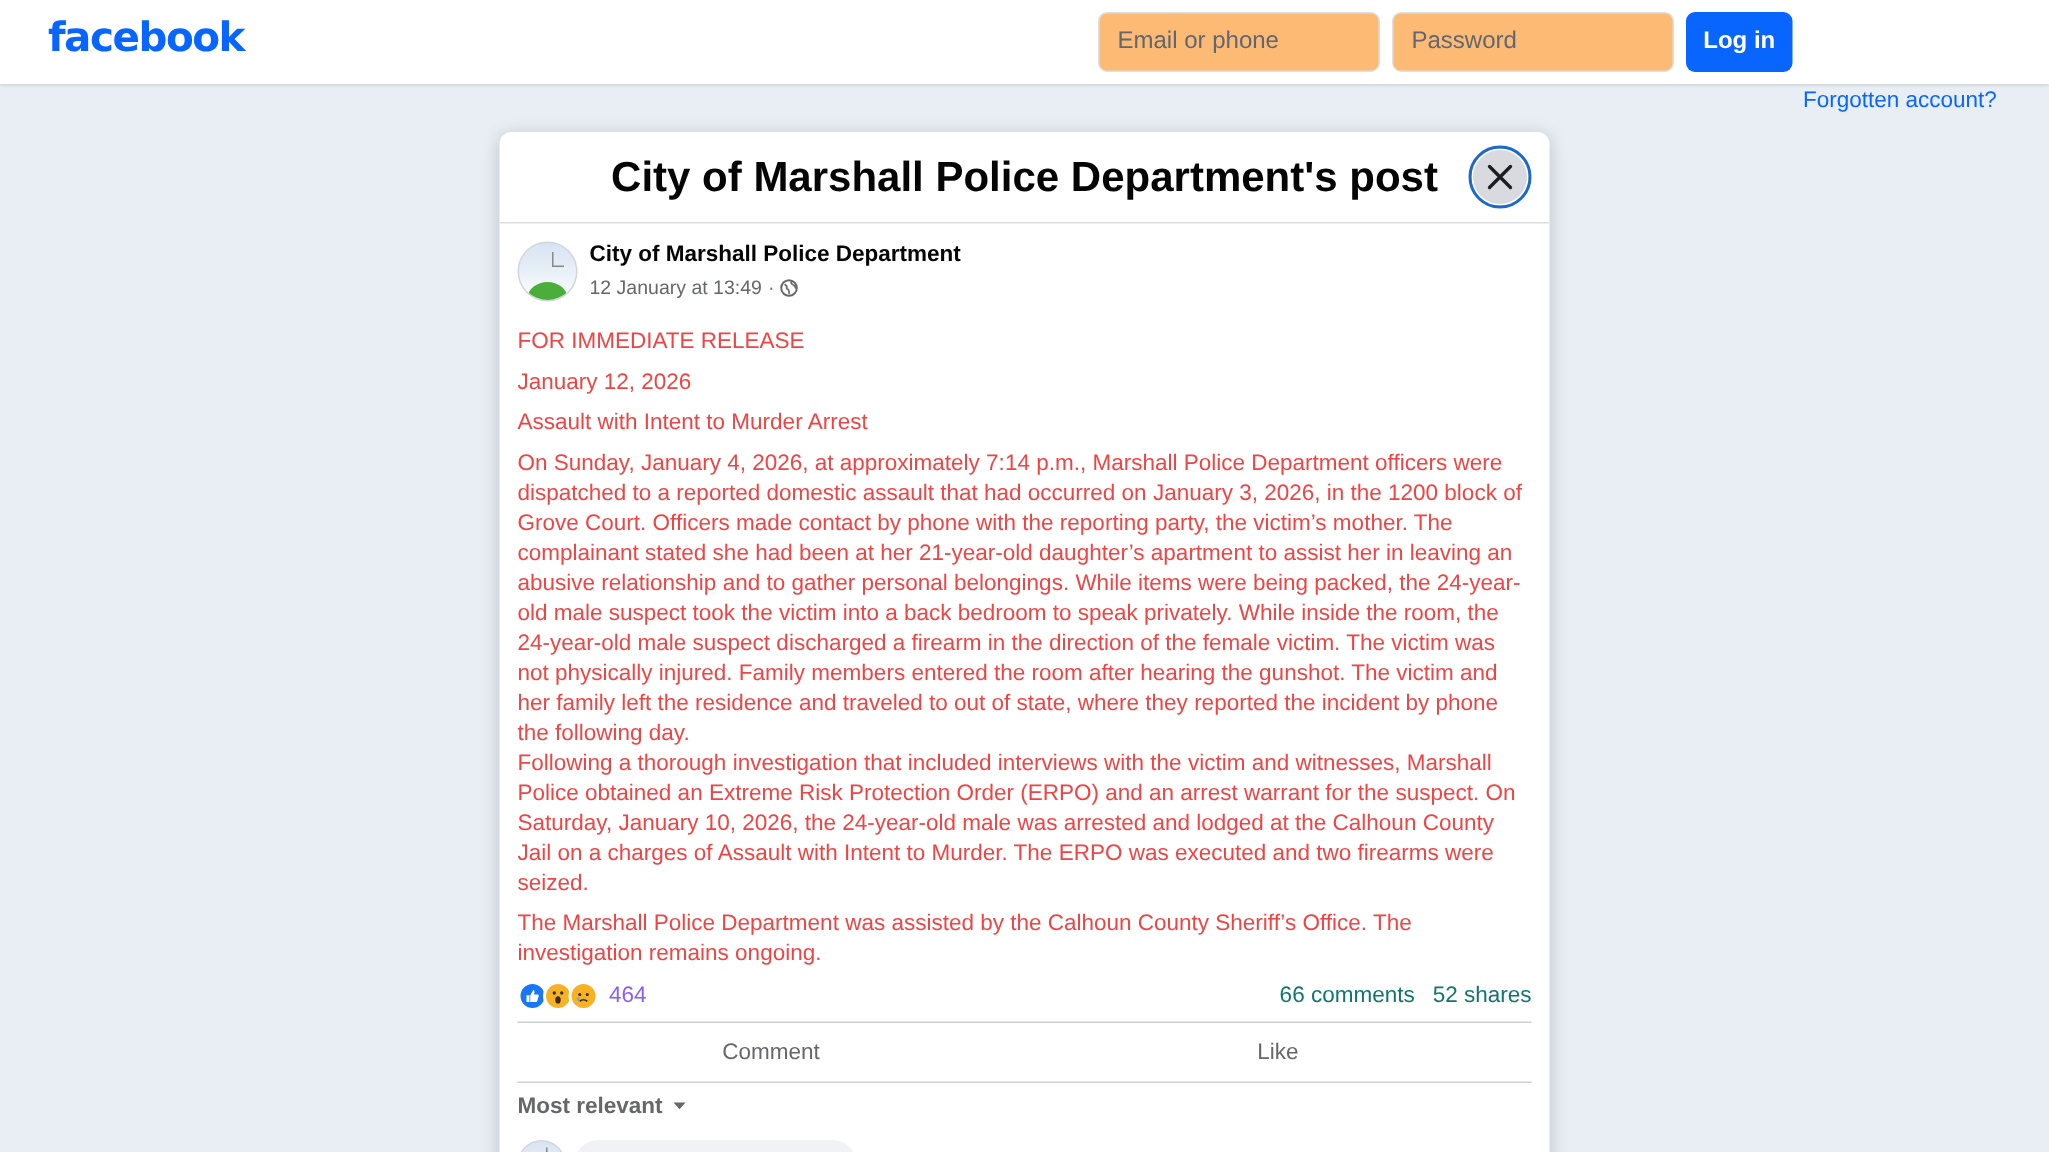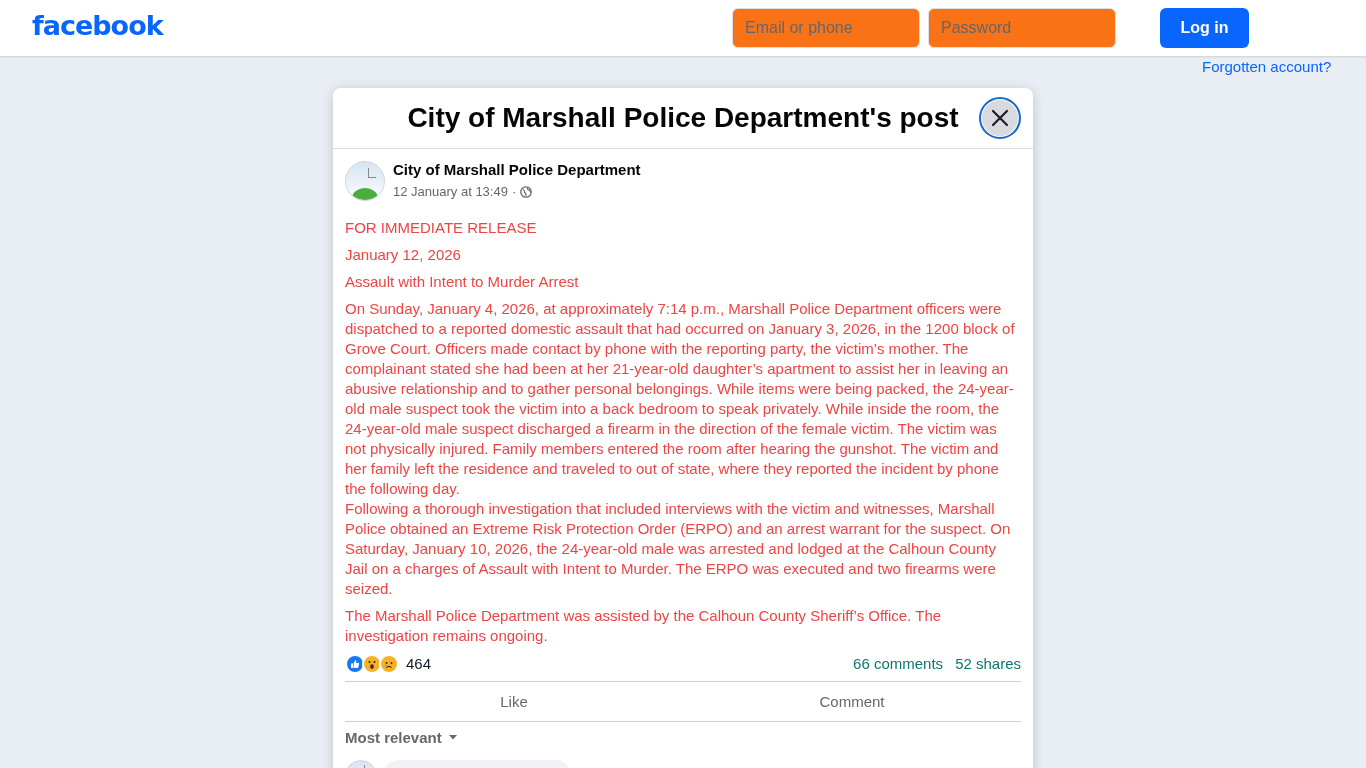--- a/index.html
+++ b/index.html
@@ -19,29 +19,29 @@
   }
   .logo {
     position: absolute; left: 32px; top: 10px;
     font-family: "DejaVu Sans", sans-serif;
     font-weight: bold; font-size: 27px; letter-spacing: -1px;
     color: #0866ff;
   }
   .login-input {
     position: absolute; top: 8px; height: 40px; width: 188px;
     border: 1px solid #dddfe2; border-radius: 6px;
-    background: #f97316;
+    background: #fdba74;
     font-family: "Liberation Sans", sans-serif;
     font-size: 16px; padding: 0 12px; color: #1c1e21;
   }
   .login-input::placeholder { color: #606770; }
   .email-input { left: 732px; }
   .password-input { left: 928px; }
   .login-button {
-    position: absolute; left: 1160px; top: 8px; width: 89px; height: 40px;
+    position: absolute; left: 1124px; top: 8px; width: 71px; height: 40px;
     background: #0866ff; color: #fff; border: none; border-radius: 6px;
     font-family: "Liberation Sans", sans-serif;
     font-weight: bold; font-size: 16px; cursor: pointer;
   }
   .forgot-link {
     position: absolute; left: 1202px; top: 30px;
     color: #0866ff; font-size: 15px; text-decoration: none; margin-top: 28px;
   }
 
   
@@ -99,21 +99,21 @@
   }
   .reactions-left { display: flex; align-items: center; }
   .reaction-icon {
     width: 20px; height: 20px; border-radius: 50%;
     border: 2px solid #fff; margin-right: -3px;
     display: flex; align-items: center; justify-content: center;
   }
   .reaction-like { background: #1877f2; }
   .reaction-wow { background: #f7b125; }
   .reaction-sad { background: #f7b125; }
-  .reaction-count { margin-left: 10px; font-size: 15px; color: #0f172a; }
+  .reaction-count { margin-left: 10px; font-size: 15px; color: #8b5cf6; }
   .stats-right { font-size: 15px; color: #0f766e; display: flex; gap: 12px; }
 
   .actions-row {
     display: flex; height: 40px; border-bottom: 1px solid #ced0d4;
   }
   .action-button {
     flex: 1; display: flex; align-items: center; justify-content: center;
     font-size: 15px; color: #65676b; font-weight: normal; cursor: pointer;
     background: none; border: none;
     font-family: "Liberation Sans", sans-serif;
@@ -209,22 +209,22 @@
         </span>
         <span class="reaction-count">464</span>
       </div>
       <div class="stats-right">
         <span>66 comments</span>
         <span>52 shares</span>
       </div>
     </div>
 
     <div class="actions-row">
+      <button class="action-button">Comment</button>
       <button class="action-button">Like</button>
-      <button class="action-button">Comment</button>
     </div>
 
     <div class="sort-row">
       <span>Most relevant</span>
       <svg width="10" height="8" viewBox="0 0 10 8">
         <path d="M1 2 L5 6.5 L9 2 Z" fill="#65676b"></path>
       </svg>
     </div>
 
     <div class="comment">

